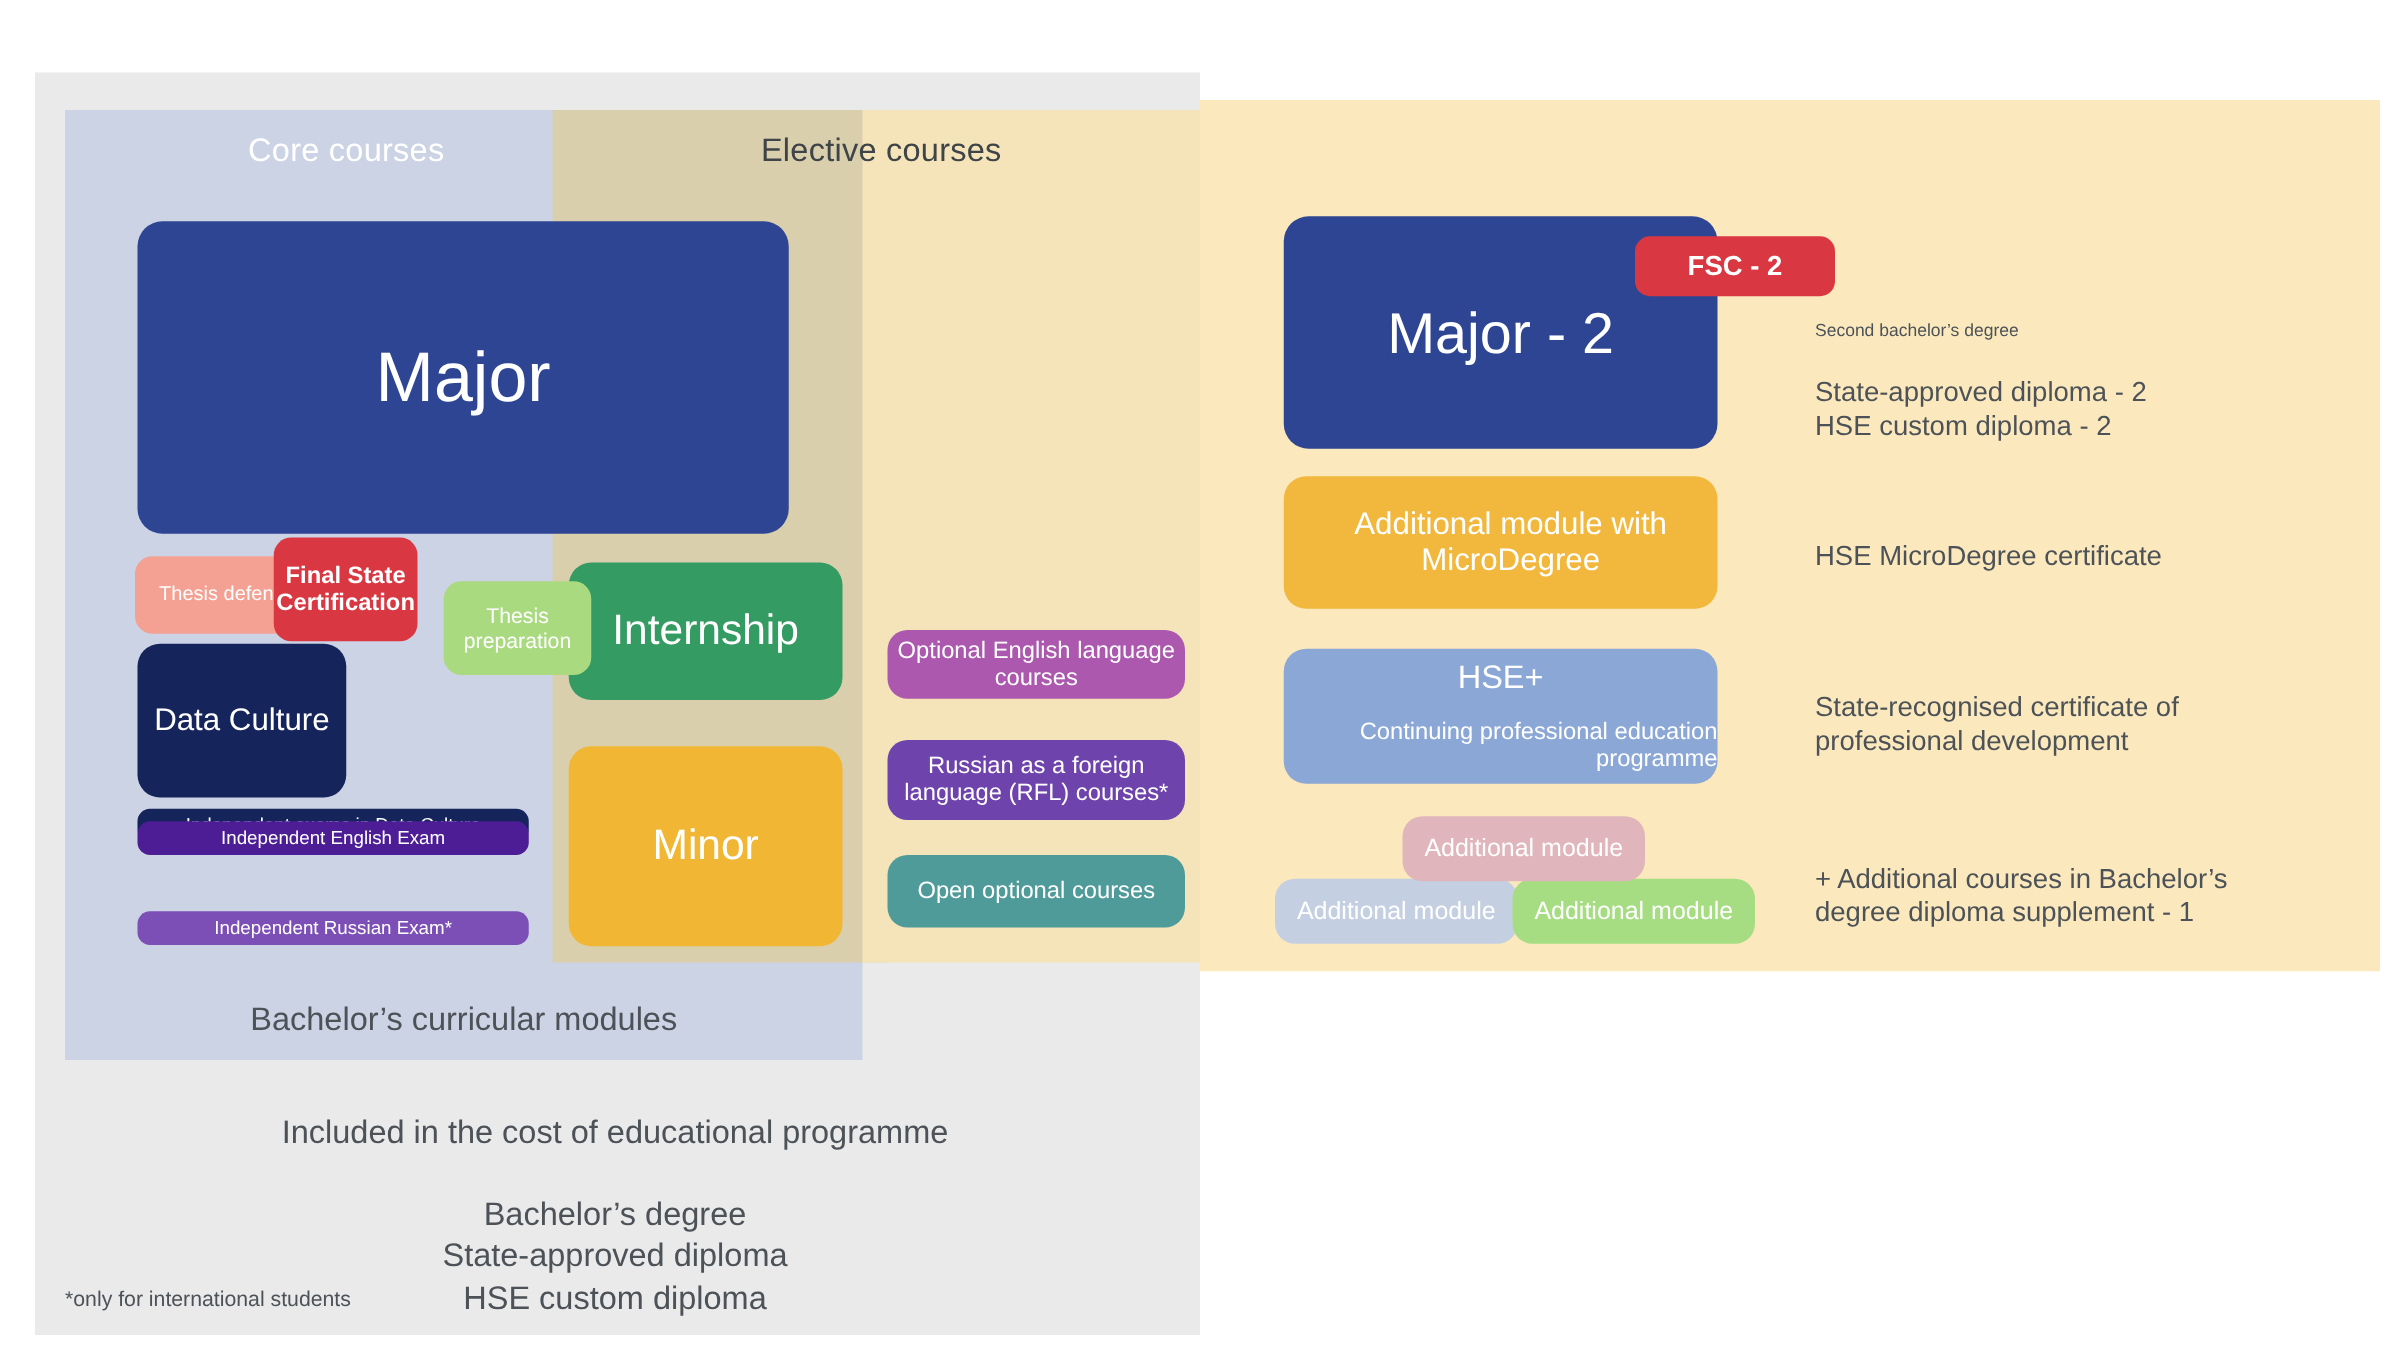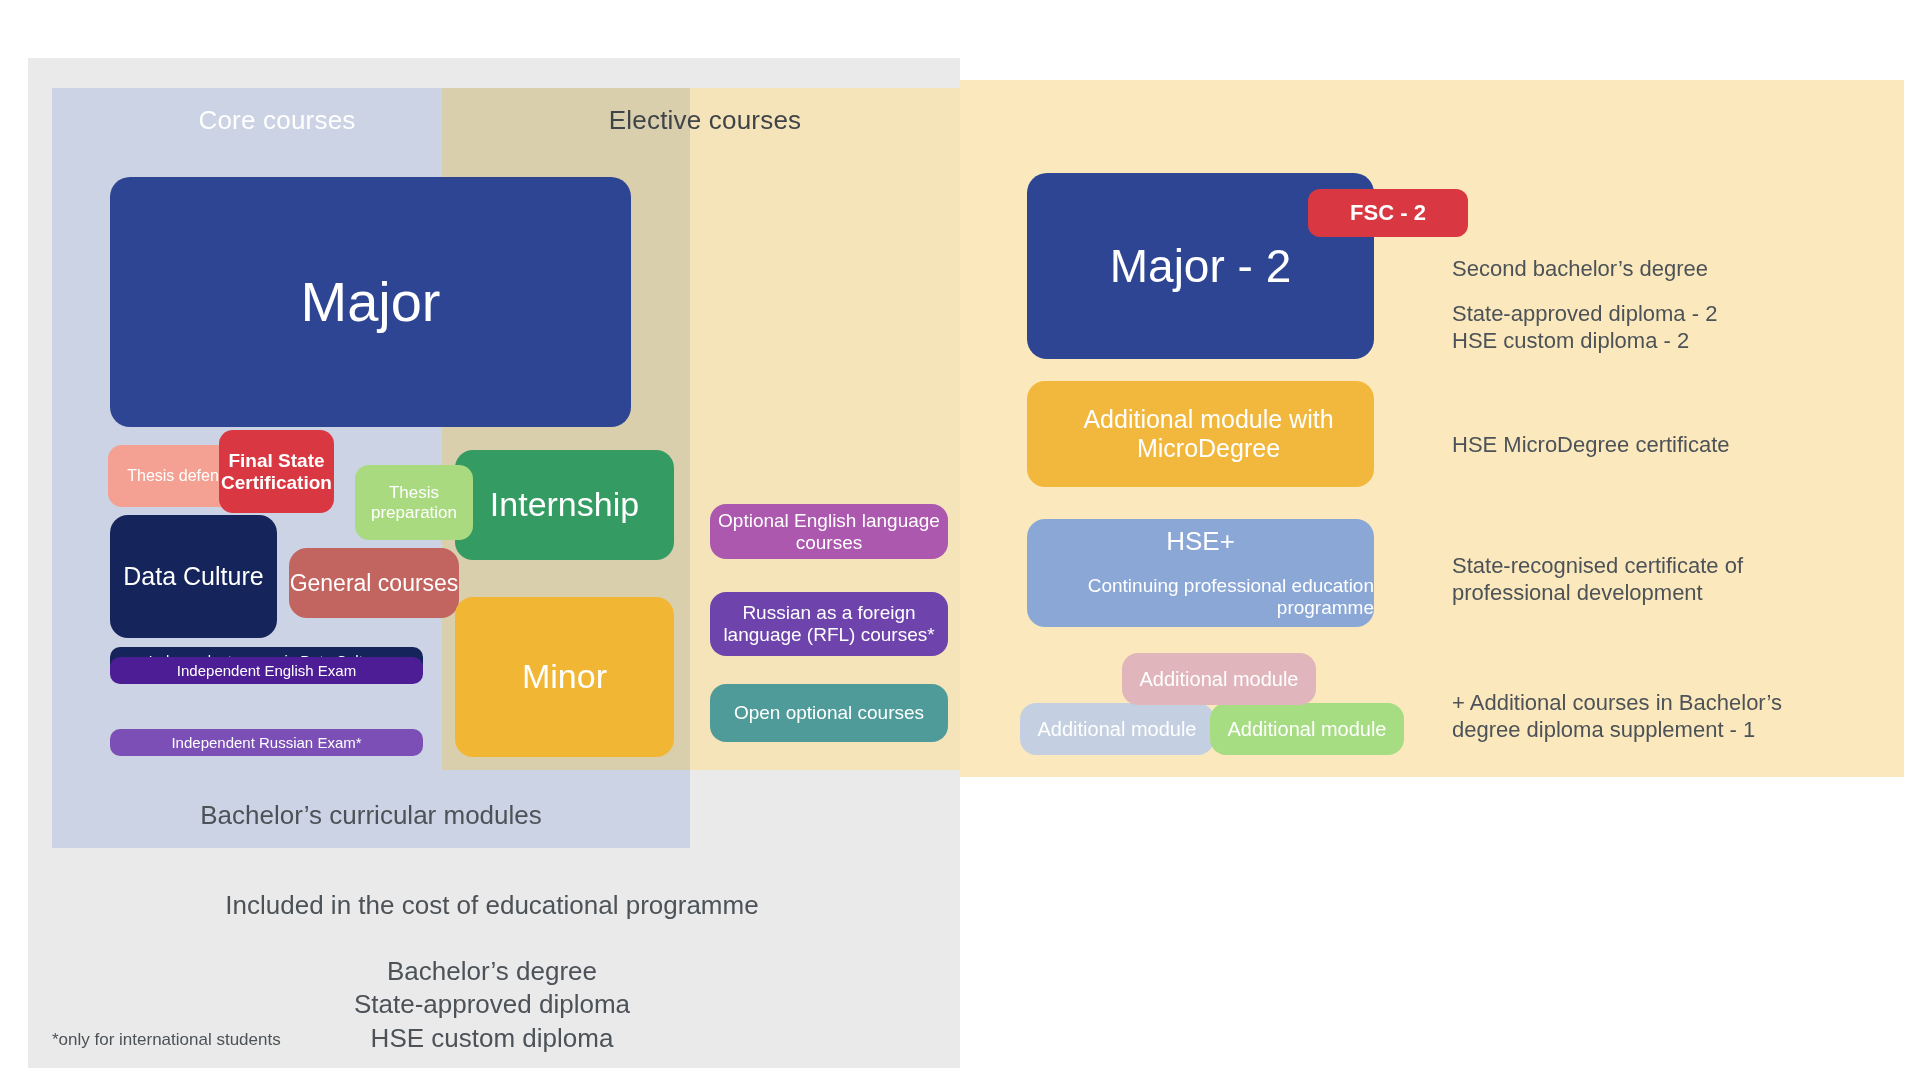--- a/index.html
+++ b/index.html
@@ -77,21 +77,21 @@
   .c-hseplus .small{font-size:19px;text-align:right;}
   .c-addmod-pink{left:1122px;top:653px;width:194px;height:52px;background:#e0b6bc;
            border-radius:16px;font-size:20px;z-index:12;}
   .c-addmod-blue{left:1020px;top:703px;width:194px;height:52px;background:#c4d0e1;
            border-radius:16px;font-size:20px;z-index:11;}
   .c-addmod-green{left:1210px;top:703px;width:194px;height:52px;background:#a6dd83;
            border-radius:16px;font-size:20px;z-index:11;}
 
   
   .note{position:absolute;color:#4c5257;z-index:8;line-height:1.22;}
-  .n-second{left:1452px;top:256px;font-size:22px;}
+  .n-second{left:1452px;top:256px;font-size:14px;}
   .n-state2{left:1452px;top:301px;font-size:22px;}
   .n-micro{left:1452px;top:432px;font-size:22px;}
   .n-staterec{left:1452px;top:553px;font-size:22px;}
   .n-addcourses{left:1452px;top:690px;font-size:22px;}
 
   .n-bachmod{left:52px;top:800px;width:638px;text-align:center;font-size:26px;color:#4c5257;z-index:8;}
   .n-included{left:52px;top:890px;width:880px;text-align:center;font-size:26px;color:#4c5257;z-index:8;}
   .n-degrees{left:52px;top:955px;width:880px;text-align:center;font-size:26px;color:#4c5257;line-height:1.28;z-index:8;}
   .n-footnote{left:52px;top:1030px;font-size:17px;color:#4c5257;z-index:8;}
 </style>
@@ -119,23 +119,20 @@
     <span>Final State Certification</span>
   </div>
   <div class="card c-thesis-prep">
     <span>Thesis preparation</span>
   </div>
   <div class="card c-internship">
     <span>Internship</span>
   </div>
   <div class="card c-data-culture">
     <span>Data Culture</span>
-  </div>
-  <div class="card c-general">
-    <span>General courses</span>
   </div>
   <div class="card c-minor">
     <span>Minor</span>
   </div>
 
   <div class="bar bar-data">
     <span>Independent exams in Data Culture</span>
   </div>
   <div class="bar bar-eng">
     <span>Independent English Exam</span>

